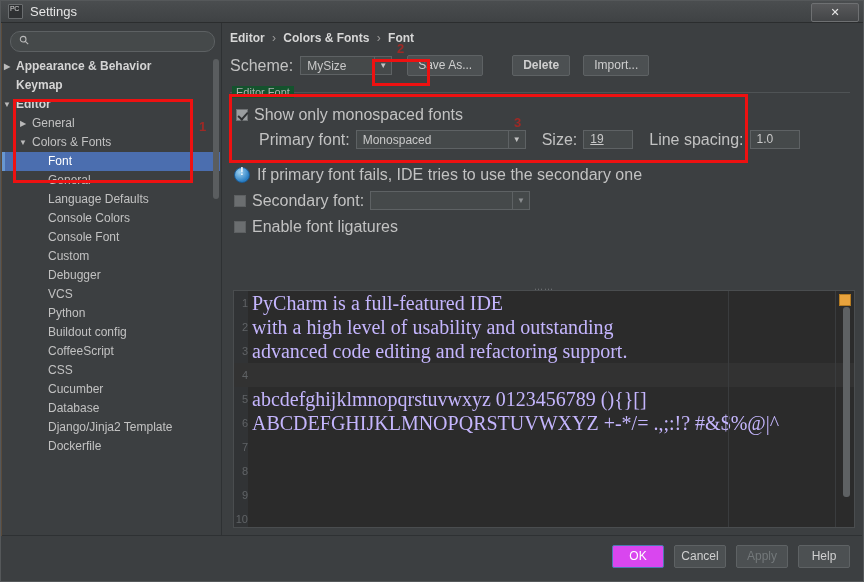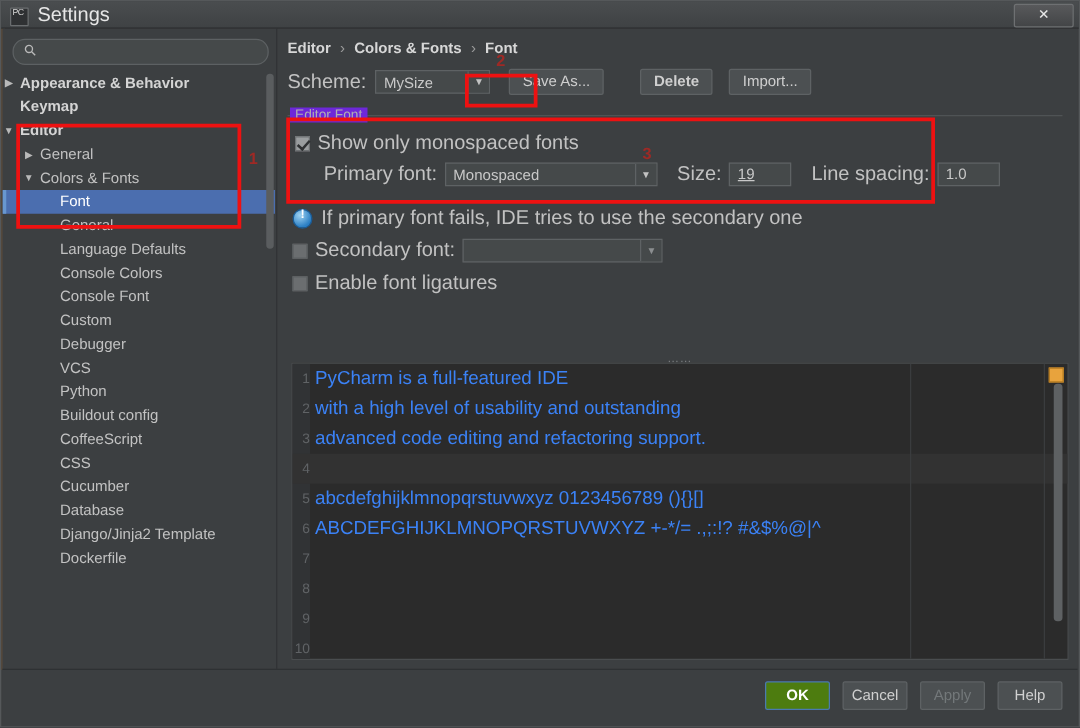--- a/index.html
+++ b/index.html
@@ -16,21 +16,21 @@
 
   
   .titlebar{position:absolute;left:0;top:0;width:862px;height:21px;
     background:linear-gradient(#4a4d4f,#3f4244);
     border-bottom:1px solid #2b2d2e;}
   .title-left{position:absolute;left:7px;top:3px;display:flex;align-items:center;gap:7px;}
   .app-ico{width:13px;height:13px;background:#2f3133;border:1px solid #6a6d6f;
     border-radius:1px;position:relative;}
   .app-ico:before{content:"PC";position:absolute;left:1px;top:0px;font-size:7px;
     color:#d8d8d8;font-family:"Liberation Sans",sans-serif;letter-spacing:-0.5px;}
-  .title-txt{font-size:16px;color:#e6e6e6;}
+  .title-txt{font-size:13px;color:#e6e6e6;}
   .close-btn{position:absolute;right:4px;top:2px;width:46px;height:17px;
     background:linear-gradient(#58595b,#434547);border:1px solid #6e7072;border-radius:2px;
     color:#e8e8e8;font-size:11px;text-align:center;line-height:17px;}
 
   
   .leftpane{position:absolute;left:1px;top:22px;width:219px;height:513px;
     background:#3c3f41;border-right:1px solid #2e3133;}
   .searchwrap{position:absolute;left:8px;top:8px;width:203px;height:19px;
     background:#45494a;border:1px solid #5d6163;border-radius:10px;}
   .searchwrap .sicon{position:absolute;left:8px;top:3px;width:10px;height:10px;}
@@ -62,21 +62,21 @@
   .combo .carrow{position:absolute;right:0;top:0;width:16px;height:17px;
      border-left:1px solid #5e6264;background:#45494a;text-align:center;line-height:17px;
      font-size:8px;color:#c2c2c2;}
   .btn{height:21px;min-width:52px;padding:0 10px;background:#4c5052;border:1px solid #5e6264;
     border-radius:2px;color:#cfcfcf;font-size:12px;line-height:19px;text-align:center;
     box-sizing:border-box;font-family:"Liberation Sans",sans-serif;}
 
   
   .group{position:absolute;left:8px;top:63px;width:620px;height:62px;}
   .group .gline{position:absolute;left:0;top:6px;width:100%;height:1px;background:#4f5355;}
-  .group .gtitle{position:absolute;left:2px;top:0px;background:#6d28d9;padding:0 4px;
+  .group .gtitle{position:absolute;left:2px;top:0px;background:#14532d;padding:0 4px;
     font-size:11px;color:#b0b0b0;}
 
   .chkrow{position:absolute;display:flex;align-items:center;gap:6px;}
   .chk{width:12px;height:12px;background:#9a9d9f;border:1px solid #6f7274;position:relative;box-sizing:border-box;}
   .chk.on:after{content:"";position:absolute;left:3px;top:0px;width:4px;height:8px;
     border:solid #2f3133;border-width:0 2px 2px 0;transform:rotate(42deg);}
   .chk.off{background:#6b6e70;border-color:#5d6062;}
 
   .fieldbox{height:19px;background:#45494a;border:1px solid #5e6264;box-sizing:border-box;
     font-size:12px;color:#c9c9c9;line-height:17px;padding-left:6px;}
@@ -93,35 +93,35 @@
     color:#7b7e80;font-size:9px;letter-spacing:1px;}
 
   
   .preview{position:absolute;left:232px;top:289px;width:622px;height:238px;
     background:#2b2b2b;border:1px solid #4a4d4f;box-sizing:border-box;overflow:hidden;}
   .gutter{position:absolute;left:0;top:0;width:14px;height:100%;background:#313335;}
   .codearea{position:absolute;left:0;top:0;right:0;bottom:0;}
   .cline{position:relative;height:24px;line-height:24px;white-space:pre;}
   .cline .ln{position:absolute;left:0;width:14px;text-align:right;font-size:11px;
     color:#606366;font-family:"Liberation Sans",sans-serif;line-height:24px;}
-  .cline .ctxt{position:absolute;left:18px;font-family:Liberation Sans, sans-serif;
-    font-size:15px;color:#3b82f6;}
+  .cline .ctxt{position:absolute;left:18px;font-family:Liberation Serif, serif;
+    font-size:20px;color:#c4b5fd;}
   .cline.cur{background:#323232;}
   .vsplit{position:absolute;left:494px;top:0;width:1px;height:238px;background:#3a3c3e;}
   .rmargin{position:absolute;left:601px;top:0;width:1px;height:238px;background:#3a3c3e;}
   .marker{position:absolute;right:3px;top:3px;width:10px;height:10px;background:#e8a33d;border:1px solid #b57b21;}
   .vscroll{position:absolute;right:4px;top:16px;width:7px;height:190px;background:#5e6163;border-radius:3px;}
 
   
   .bottombar{position:absolute;left:1px;bottom:1px;width:860px;height:44px;
     background:#3c3f41;border-top:1px solid #2e3133;}
   .bbtns{position:absolute;right:12px;top:9px;display:flex;gap:10px;}
   .bbtn{width:52px;height:23px;border-radius:2px;border:1px solid #5e6264;background:#4c5052;
     color:#d0d0d0;font-size:12px;line-height:21px;text-align:center;box-sizing:border-box;}
-  .bbtn.primary{background:#4d7c0f;border-color:#4a7ab0;color:#ffffff;font-weight:bold;}
+  .bbtn.primary{background:#d946ef;border-color:#4a7ab0;color:#ffffff;font-weight:normal;}
   .bbtn.disabled{color:#73787a;}
 
   
   .redbox{position:absolute;border:3px solid #ee1111;box-sizing:border-box;pointer-events:none;}
   .rednum{position:absolute;color:#c0221c;font-size:13px;font-weight:bold;opacity:.75;
     font-family:"Liberation Sans",sans-serif;}
 </style>
 </head>
 <body>
 

